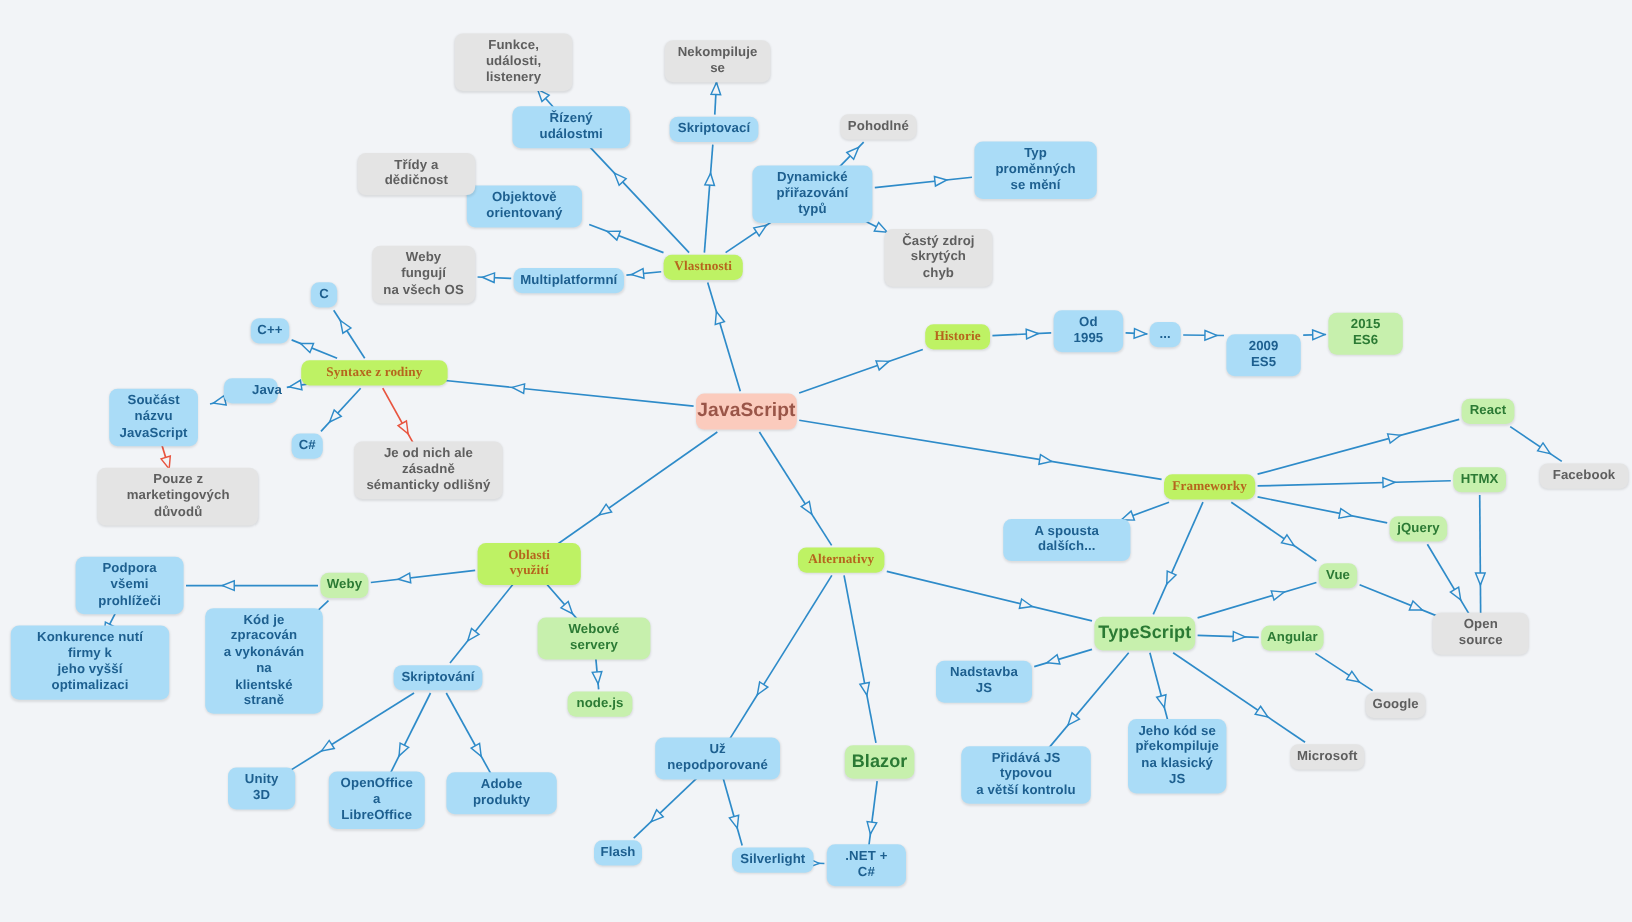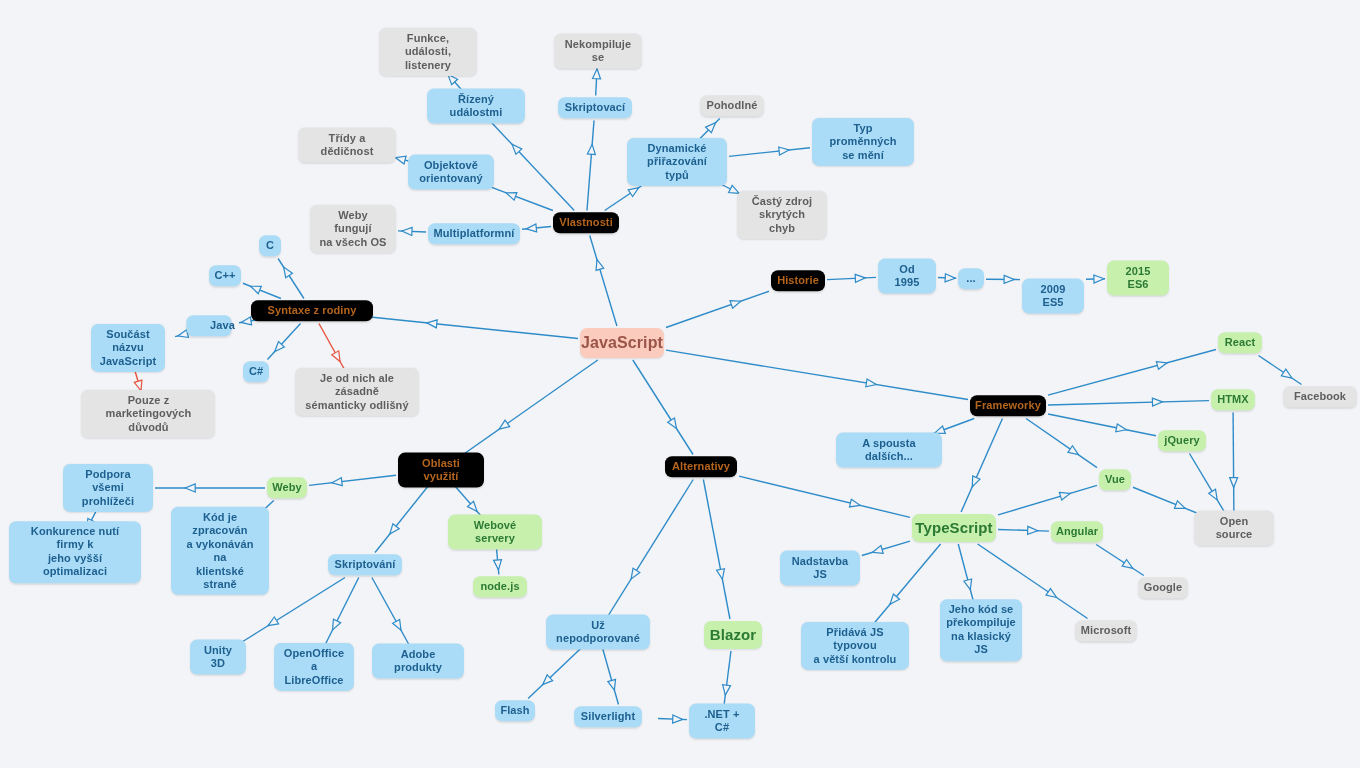--- a/index.html
+++ b/index.html
@@ -23,21 +23,21 @@
     font-weight:bold;
     line-height:1.22;
     padding:4px 9px;
     white-space:pre-line;
     transform:translate(-50%,-50%);
     box-shadow:0 1px 2px rgba(0,0,0,0.10);
     letter-spacing:0.1px;
   }
   .node.blue{background:#aadcf7;color:#1d5f8f;}
   .node.green{background:#c7f0ad;color:#2b7a34;}
-  .node.orange{background:#000000;color:#b5651d;}
+  .node.orange{background:#bef264;color:#b5651d;font-family:Liberation Serif, serif;}
   .node.gray{background:#e4e4e4;color:#5e5e5e;}
   .node.salmon{background:#fbcbbd;color:#9a5548;}
   .s-sm{font-size:11px;}
   .s-lg{font-size:15px;}
   .s-xl{font-size:16px;}
 </style>
 </head>
 <body>
 
 <div id="mindmap">
@@ -169,21 +169,21 @@
       <line x1="658" y1="718.44" x2="687" y2="719.6" stroke="#2e8bc9" stroke-width="1.4"></line>
       <polygon points="-5,-4 5,0 -5,4" fill="#f2f4f7" stroke="#2e8bc9" stroke-width="1.2" transform="translate(677.72,719.2288) rotate(2.290610042638467)"></polygon>
     </svg>
 <div class="node salmon s-xl" style="left: 622px; top: 343px; width: 84px; min-height: 30px;">JavaScript</div>
     <div class="node orange s-sm" style="left: 586px; top: 223px; width: 66px; min-height: 21px;">Vlastnosti</div>
     <div class="node blue s-sm" style="left: 476px; top: 106px; width: 98px; min-height: 21px;">Řízený událostmi</div>
     <div class="node gray s-sm" style="left: 428px; top: 52px; width: 98px; min-height: 34px;">Funkce, události,
 listenery</div>
     <div class="node blue s-sm" style="left: 595px; top: 108px; width: 74px; min-height: 21px;">Skriptovací</div>
     <div class="node gray s-sm" style="left: 598px; top: 51px; width: 88px; min-height: 21px;">Nekompiluje se</div>
-    <div class="node blue s-sm" style="left: 451px; top: 172px; width: 86px; min-height: 34px;">Objektově
+    <div class="node blue s-sm" style="left: 437px; top: 172px; width: 96px; min-height: 34px;">Objektově
 orientovaný</div>
     <div class="node gray s-sm" style="left: 347px; top: 145px; width: 98px; min-height: 21px;">Třídy a dědičnost</div>
     <div class="node blue s-sm" style="left: 474px; top: 234px; width: 92px; min-height: 21px;">Multiplatformní</div>
     <div class="node gray s-sm" style="left: 353px; top: 229px; width: 86px; min-height: 34px;">Weby fungují
 na všech OS</div>
     <div class="node blue s-sm" style="left: 677px; top: 162px; width: 100px; min-height: 34px;">Dynamické
 přiřazování typů</div>
     <div class="node gray s-sm" style="left: 732px; top: 106px; width: 64px; min-height: 21px;">Pohodlné</div>
     <div class="node blue s-sm" style="left: 863px; top: 142px; width: 102px; min-height: 34px;">Typ proměnných
 se mění</div>
@@ -235,16 +235,16 @@
     <div class="node blue s-sm" style="left: 365px; top: 565px; width: 74px; min-height: 21px;">Skriptování</div>
     <div class="node blue s-sm" style="left: 218px; top: 657px; width: 56px; min-height: 21px;">Unity 3D</div>
     <div class="node blue s-sm" style="left: 314px; top: 667px; width: 80px; min-height: 34px;">OpenOffice
 a LibreOffice</div>
     <div class="node blue s-sm" style="left: 418px; top: 661px; width: 92px; min-height: 21px;">Adobe produkty</div>
     <div class="node green s-sm" style="left: 495px; top: 532px; width: 94px; min-height: 21px;">Webové servery</div>
     <div class="node green s-sm" style="left: 500px; top: 587px; width: 54px; min-height: 21px;">node.js</div>
     <div class="node orange s-sm" style="left: 701px; top: 467px; width: 72px; min-height: 21px;">Alternativy</div>
     <div class="node blue s-sm" style="left: 598px; top: 632px; width: 104px; min-height: 21px;">Už nepodporované</div>
     <div class="node blue s-sm" style="left: 515px; top: 711px; width: 40px; min-height: 21px;">Flash</div>
-    <div class="node blue s-sm" style="left: 608px; top: 717px; width: 68px; min-height: 21px; text-align: right;">Silverlight</div>
+    <div class="node blue s-sm" style="left: 644px; top: 717px; width: 68px; min-height: 21px; text-align: right;">Silverlight</div>
     <div class="node blue s-sm" style="left: 722px; top: 721px; width: 66px; min-height: 21px;">.NET + C#</div>
     <div class="node green s-lg" style="left: 733px; top: 635px; width: 58px; min-height: 28px;">Blazor</div>
   </div>
 
 </body></html>

